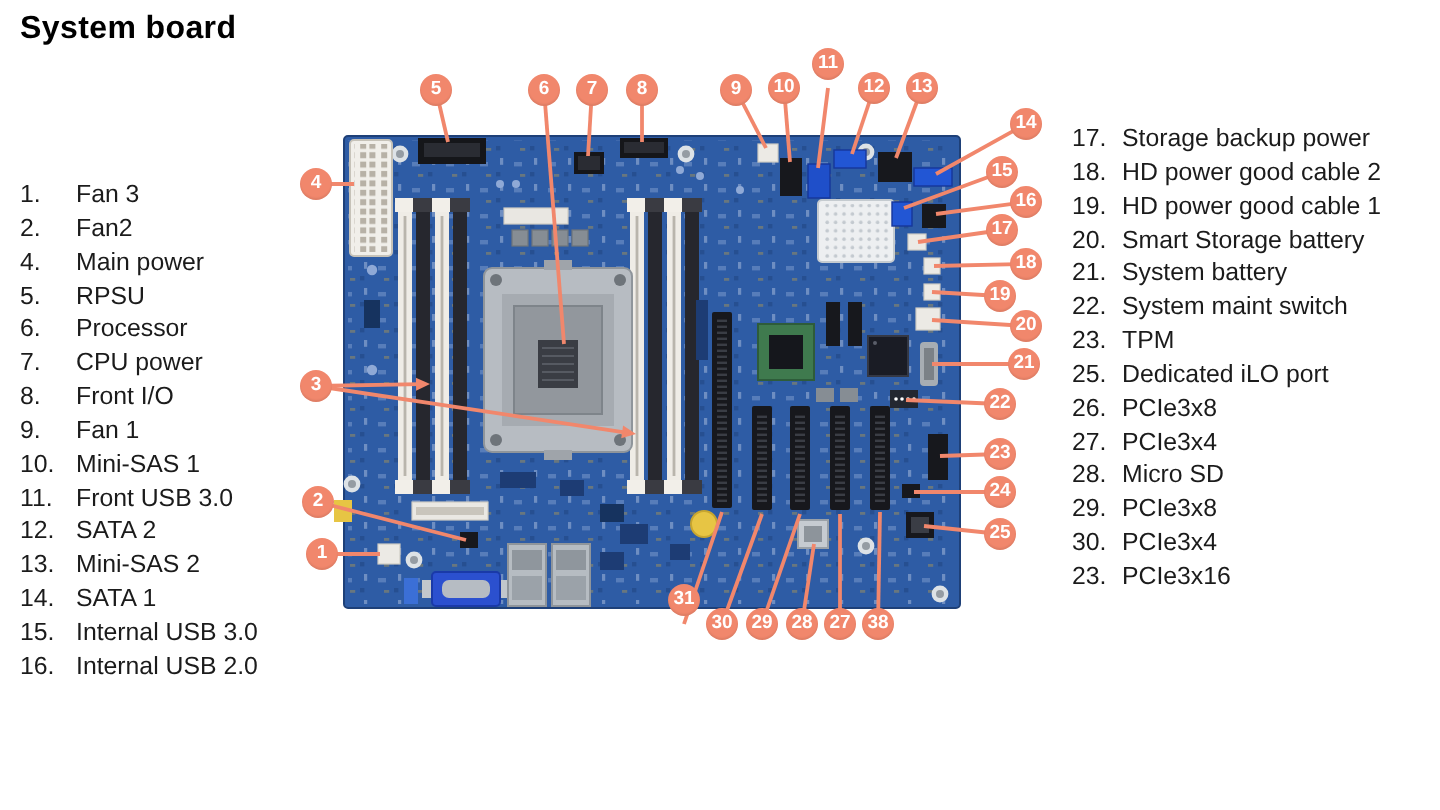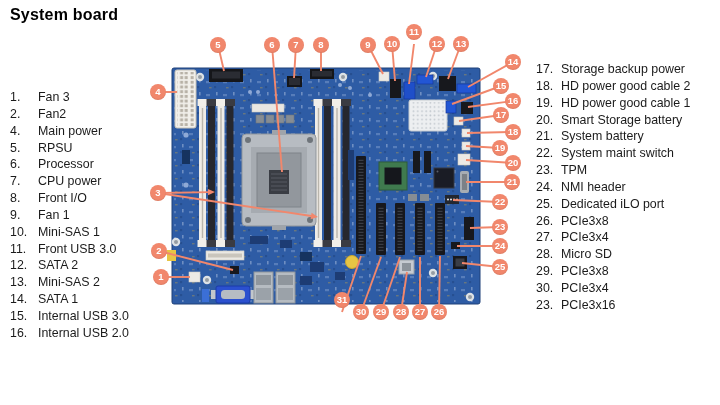--- a/index.html
+++ b/index.html
@@ -60,21 +60,20 @@
     <div class="lrow"><span class="lnum">16.</span><span class="llabel">Internal USB 2.0</span></div>
   </div>
 <div class="legend" id="right-list">
     <div class="lrow"><span class="lnum">17.</span><span class="llabel">Storage backup power</span></div>
     <div class="lrow"><span class="lnum">18.</span><span class="llabel">HD power good cable 2</span></div>
     <div class="lrow"><span class="lnum">19.</span><span class="llabel">HD power good cable 1</span></div>
     <div class="lrow"><span class="lnum">20.</span><span class="llabel">Smart Storage battery</span></div>
     <div class="lrow"><span class="lnum">21.</span><span class="llabel">System battery</span></div>
     <div class="lrow"><span class="lnum">22.</span><span class="llabel">System maint switch</span></div>
     <div class="lrow"><span class="lnum">23.</span><span class="llabel">TPM</span></div>
-    <div class="lrow"><span class="lnum">24.</span><span class="llabel">NMI header</span></div>
     <div class="lrow"><span class="lnum">25.</span><span class="llabel">Dedicated iLO port</span></div>
     <div class="lrow"><span class="lnum">26.</span><span class="llabel">PCIe3x8</span></div>
     <div class="lrow"><span class="lnum">27.</span><span class="llabel">PCIe3x4</span></div>
     <div class="lrow"><span class="lnum">28.</span><span class="llabel">Micro SD</span></div>
     <div class="lrow"><span class="lnum">29.</span><span class="llabel">PCIe3x8</span></div>
     <div class="lrow"><span class="lnum">30.</span><span class="llabel">PCIe3x4</span></div>
     <div class="lrow"><span class="lnum">23.</span><span class="llabel">PCIe3x16</span></div>
   </div>
 
 <svg id="board-svg" width="720" height="405" viewBox="0 0 720 405">
@@ -366,19 +365,19 @@
     <div class="callout" style="left: 505px; top: 93px;">16</div>
     <div class="callout" style="left: 493px; top: 107px;">17</div>
     <div class="callout" style="left: 505px; top: 124px;">18</div>
     <div class="callout" style="left: 492px; top: 140px;">19</div>
     <div class="callout" style="left: 505px; top: 155px;">20</div>
     <div class="callout" style="left: 504px; top: 174px;">21</div>
     <div class="callout" style="left: 492px; top: 194px;">22</div>
     <div class="callout" style="left: 492px; top: 219px;">23</div>
     <div class="callout" style="left: 492px; top: 238px;">24</div>
     <div class="callout" style="left: 492px; top: 259px;">25</div>
-    <div class="callout" style="left: 431px; top: 304px;">26</div>
+    <div class="callout" style="left: 431px; top: 304px;">38</div>
     <div class="callout" style="left: 412px; top: 304px;">27</div>
     <div class="callout" style="left: 393px; top: 304px;">28</div>
     <div class="callout" style="left: 373px; top: 304px;">29</div>
     <div class="callout" style="left: 353px; top: 304px;">30</div>
     <div class="callout" style="left: 334px; top: 292px;">31</div>
   </div>
 
 </body></html>

